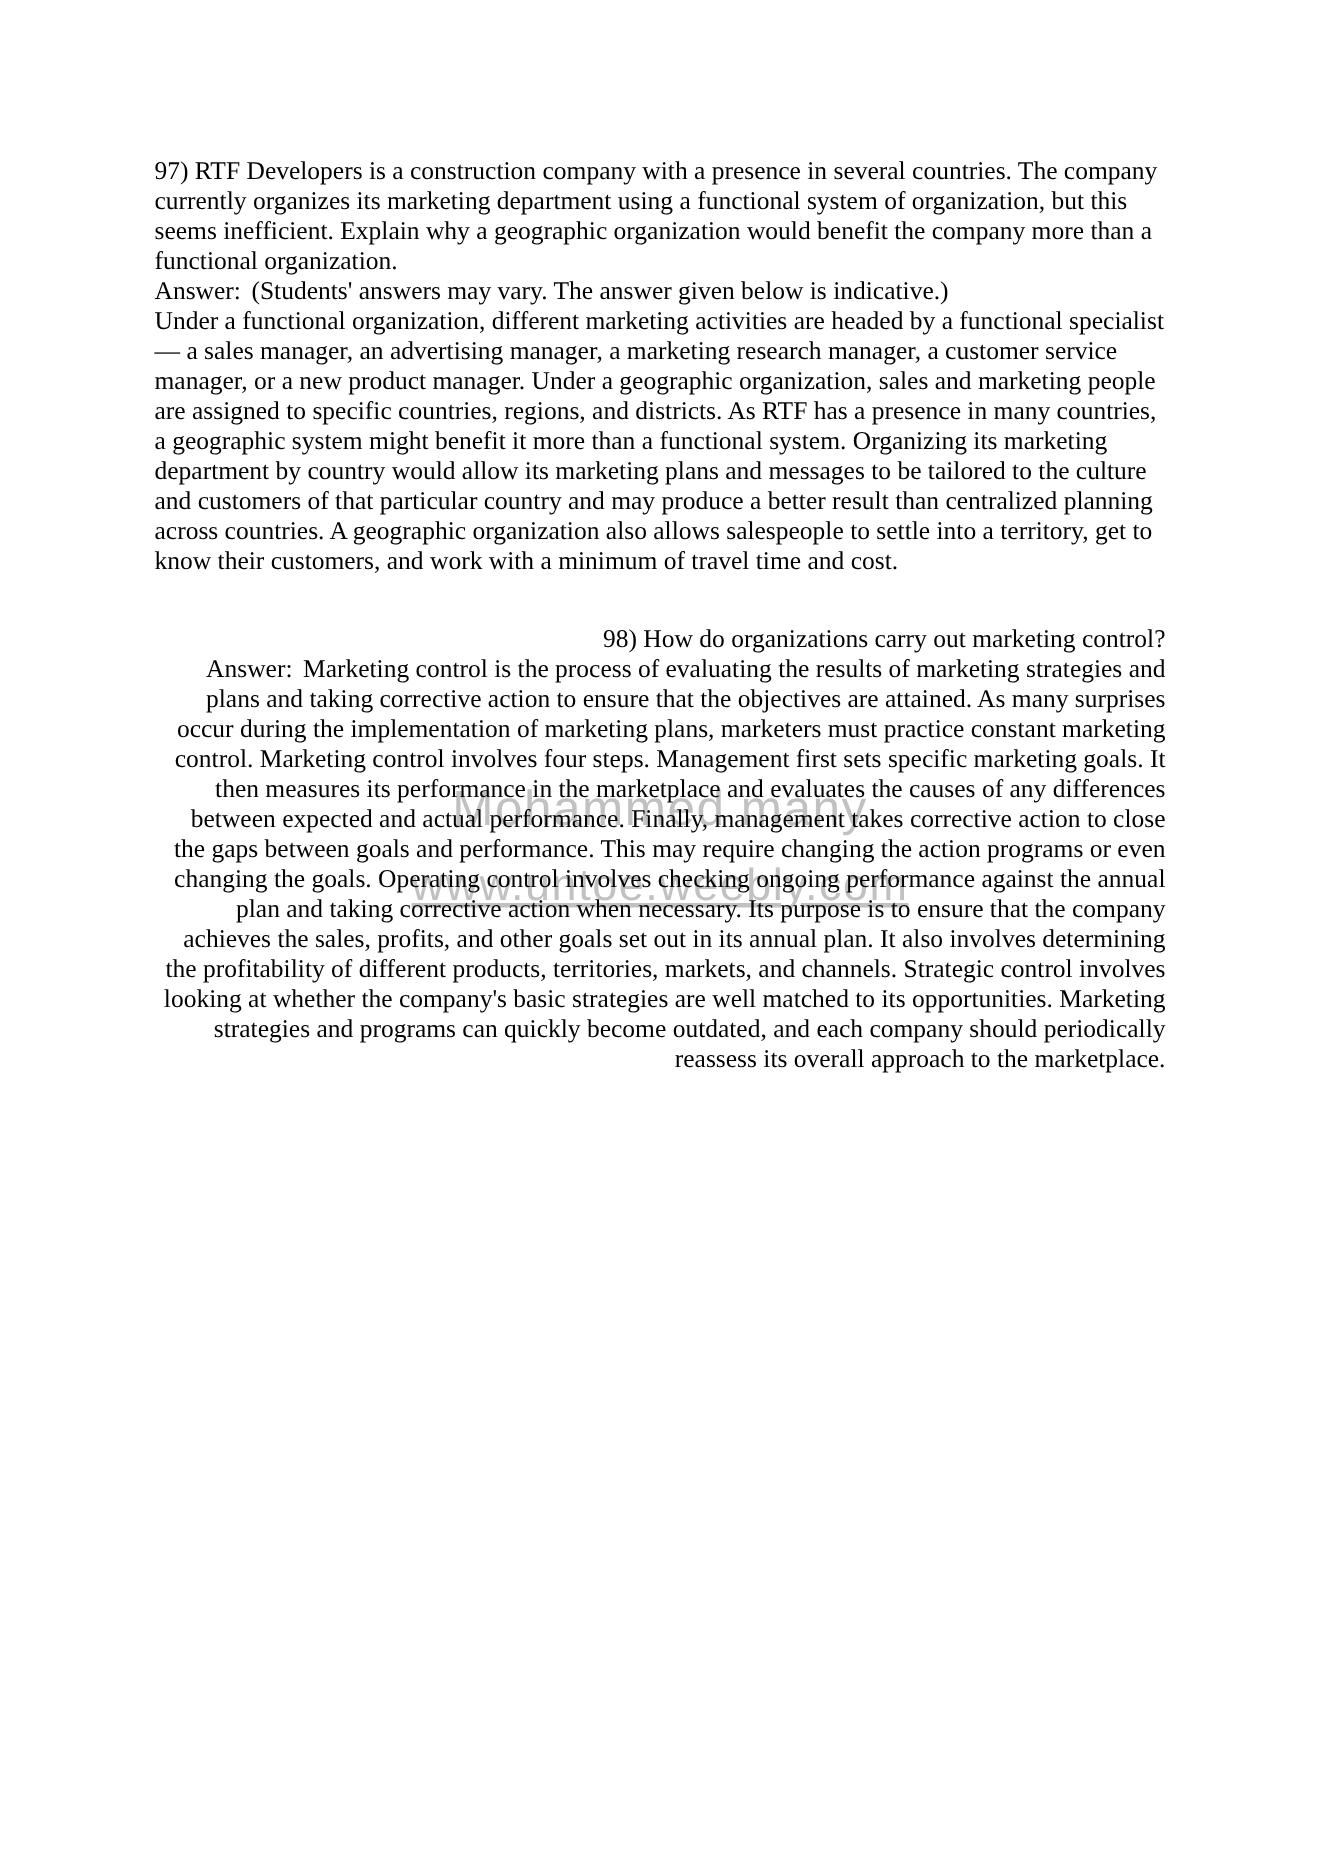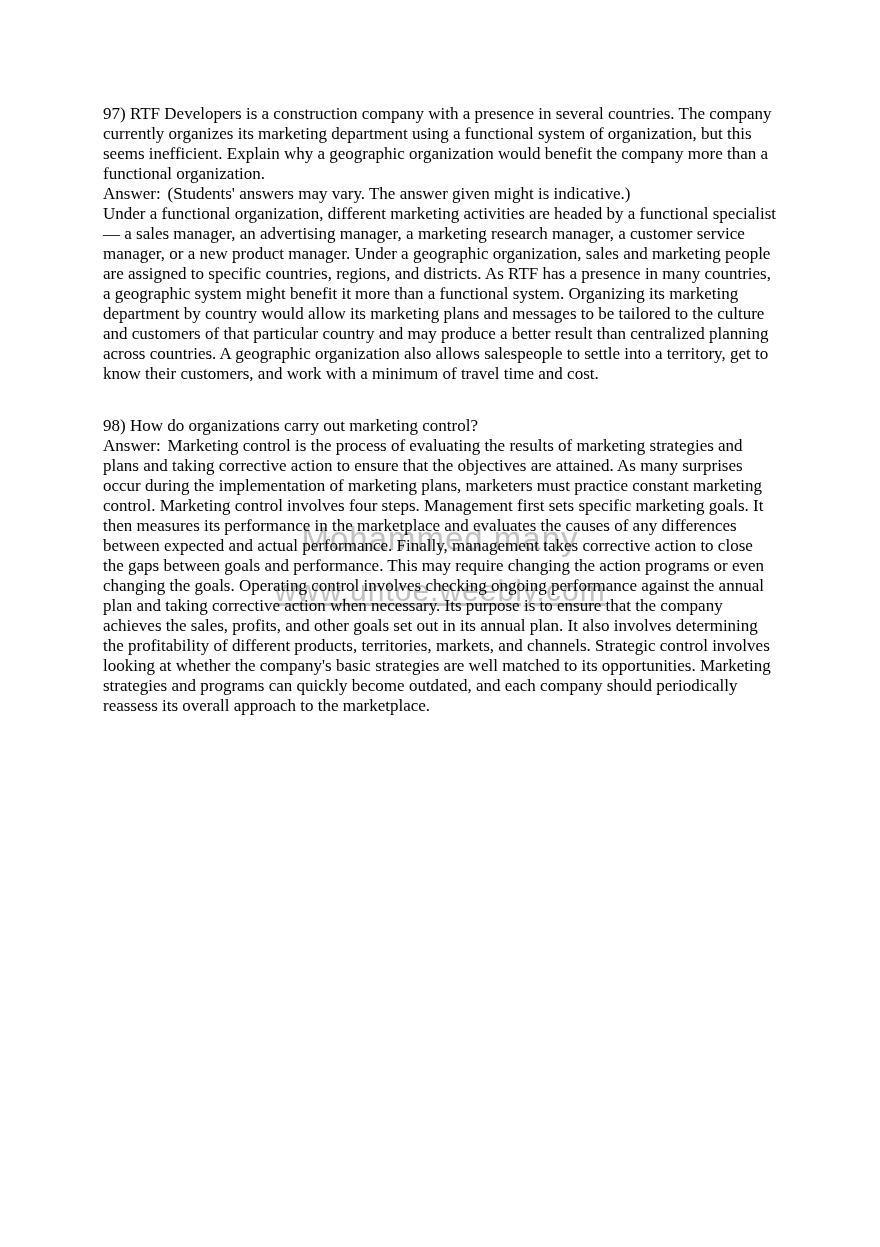--- a/index.html
+++ b/index.html
@@ -52,40 +52,41 @@
     line-height: 20px;
     z-index: 1;
     text-align: left;
   }
   .para {
     margin: 0;
     padding: 0;
   }
   .qa.second {
     margin-top: 32px;
+    text-align: right;
   }
   .answer-label {
     margin-right: 7px;
   }
 </style>
 </head>
 <body>
 
 <div class="page">
 
   <div class="watermark">
     <div class="wm-name">Mohammed many</div>
     <div class="wm-url">www.untoe.weebly.com</div>
   </div>
 
   <div class="content">
 
     <section class="qa">
       <p class="para">97) RTF Developers is a construction company with a presence in several countries. The company currently organizes its marketing department using a functional system of organization, but this seems inefficient. Explain why a geographic organization would benefit the company more than a functional organization.</p>
-      <p class="para"><span class="answer-label">Answer:</span><span>(Students' answers may vary. The answer given might is indicative.)</span></p>
+      <p class="para"><span class="answer-label">Answer:</span><span>(Students' answers may vary. The answer given below is indicative.)</span></p>
       <p class="para">Under a functional organization, different marketing activities are headed by a functional specialist — a sales manager, an advertising manager, a marketing research manager, a customer service manager, or a new product manager. Under a geographic organization, sales and marketing people are assigned to specific countries, regions, and districts. As RTF has a presence in many countries, a geographic system might benefit it more than a functional system. Organizing its marketing department by country would allow its marketing plans and messages to be tailored to the culture and customers of that particular country and may produce a better result than centralized planning across countries. A geographic organization also allows salespeople to settle into a territory, get to know their customers, and work with a minimum of travel time and cost.</p>
     </section>
 
     <section class="qa second">
       <p class="para">98) How do organizations carry out marketing control?</p>
       <p class="para"><span class="answer-label">Answer:</span><span>Marketing control is the process of evaluating the results of marketing strategies and plans and taking corrective action to ensure that the objectives are attained. As many surprises occur during the implementation of marketing plans, marketers must practice constant marketing control. Marketing control involves four steps. Management first sets specific marketing goals. It then measures its performance in the marketplace and evaluates the causes of any differences between expected and actual performance. Finally, management takes corrective action to close the gaps between goals and performance. This may require changing the action programs or even changing the goals. Operating control involves checking ongoing performance against the annual plan and taking corrective action when necessary. Its purpose is to ensure that the company achieves the sales, profits, and other goals set out in its annual plan. It also involves determining the profitability of different products, territories, markets, and channels. Strategic control involves looking at whether the company's basic strategies are well matched to its opportunities. Marketing strategies and programs can quickly become outdated, and each company should periodically reassess its overall approach to the marketplace.</span></p>
     </section>
 
   </div>
 

